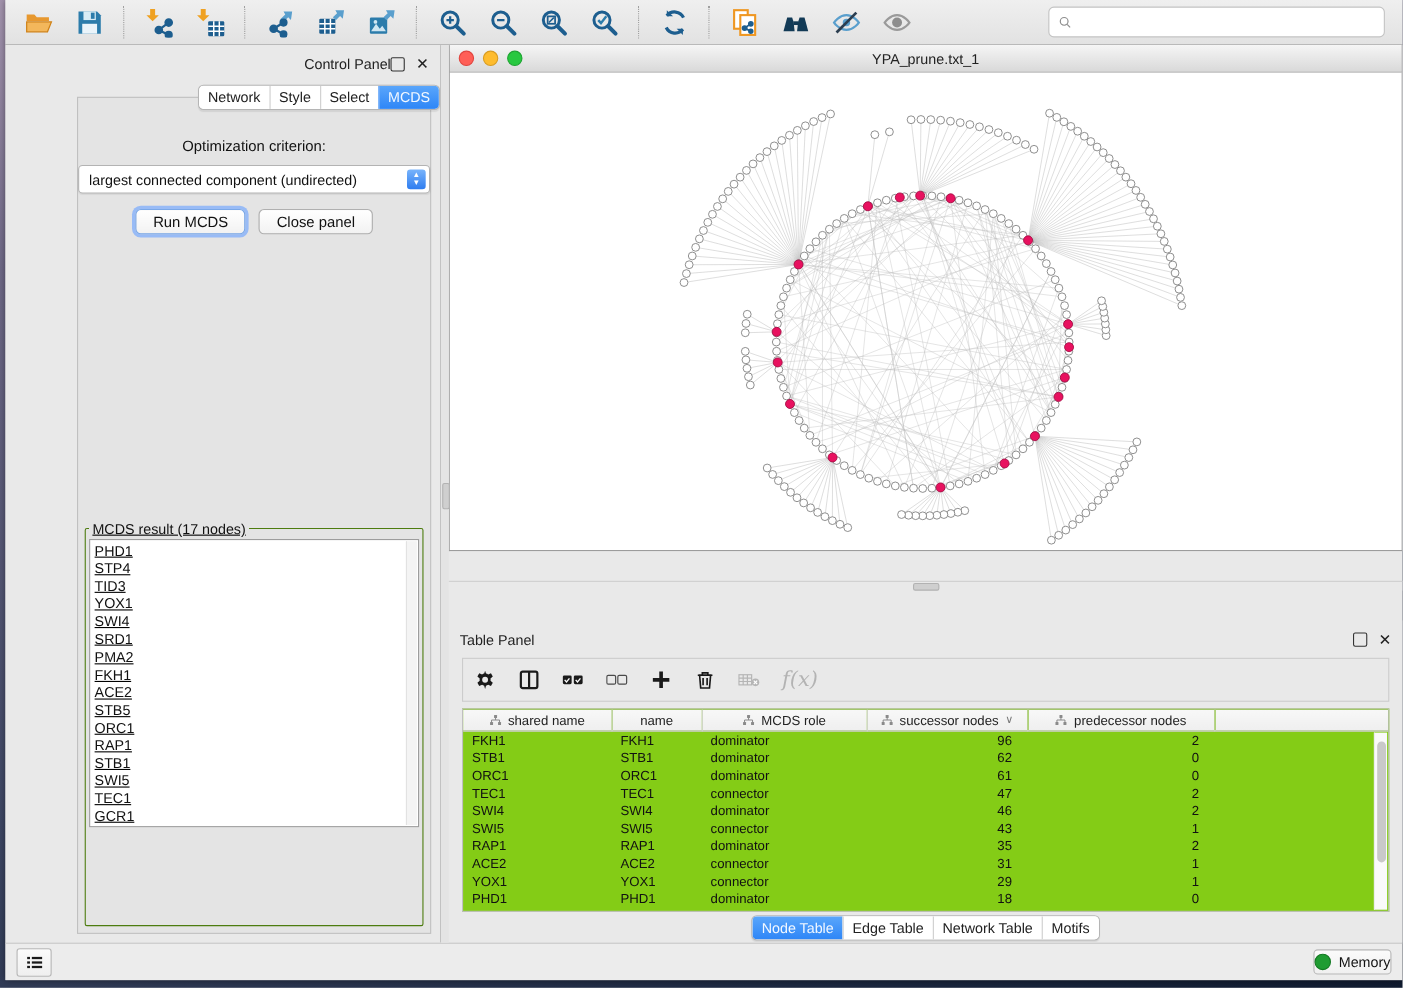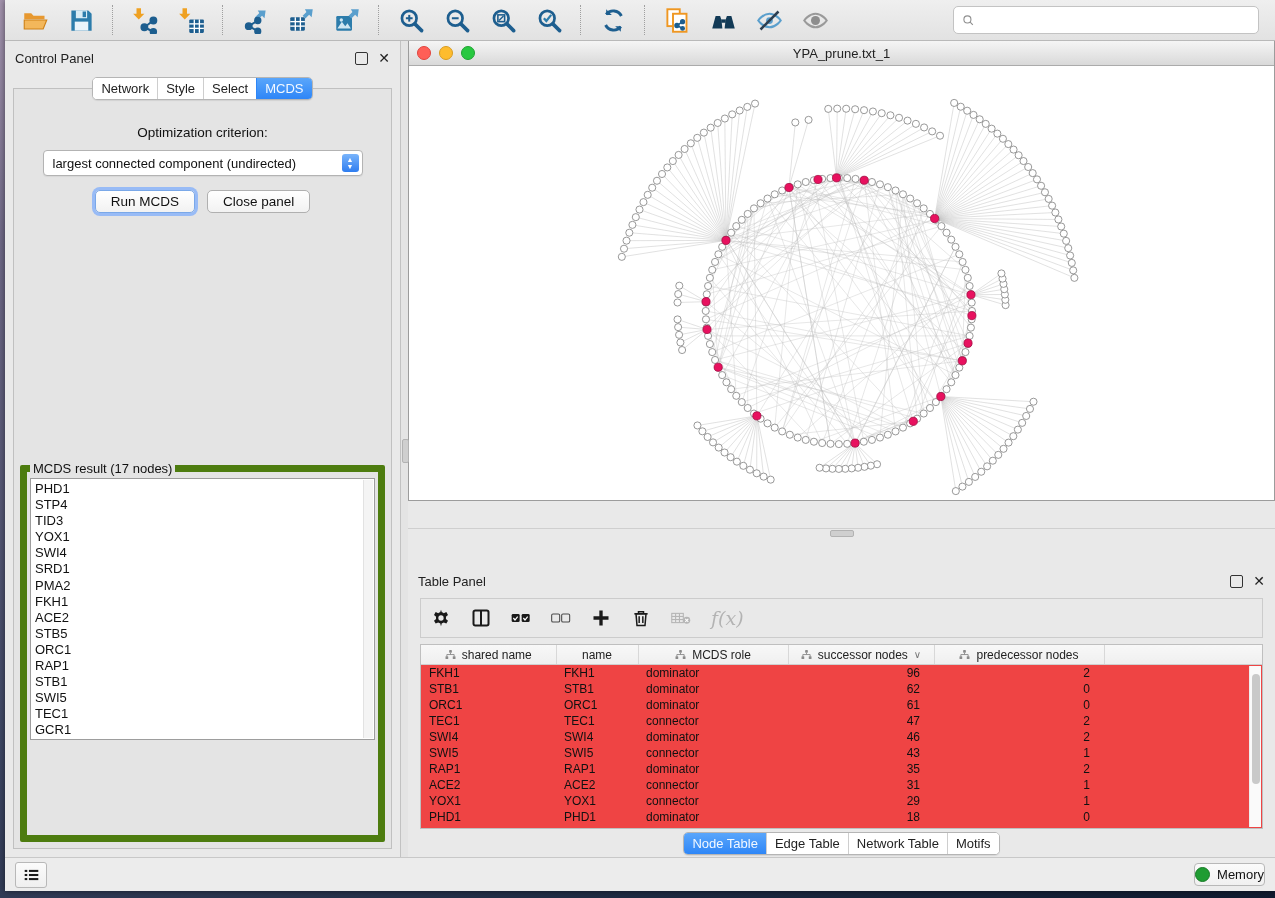--- a/index.html
+++ b/index.html
@@ -15,41 +15,41 @@
   .tb-btn svg{width:27px;height:27px;}
   .tb-sep{width:1px;height:30px;border-left:1px dotted #9f9f9f;margin:0 7px;}
   .search-wrap{margin-left:auto;margin-right:8px;display:flex;align-items:center;background:#fff;border:1px solid #c3c3c3;border-radius:5px;width:288px;height:26px;padding:0 8px;gap:5px;}
   .search-wrap svg{width:13px;height:13px;flex:0 0 13px;}
   .search-wrap input{border:none;outline:none;flex:1;font-size:13px;background:transparent;}
   
   .main{flex:1;display:flex;min-height:0;}
   .vsplit{width:7px;background:#e4e4e4;position:relative;}
   .vsplit .handle{position:absolute;top:398px;left:1px;width:5px;height:22px;background:#cfcfcf;border:1px solid #b2b2b2;border-radius:2px;}
   
-  .cpanel{width:395px;flex:0 0 395px;background:#e9e9e9;display:flex;flex-direction:column;border-right:1px solid #c2c2c2;}
+  .cpanel{width:395px;flex:0 0 395px;background:#e9e9e9;display:flex;flex-direction:column;border-right:1px solid #c2c2c2;align-items:flex-end;}
   .panel-titlebar{height:26px;display:flex;align-items:center;padding:4px 10px 0 10px;font-size:13px;color:#222;}
   .panel-title{flex:1;}
   .panel-ctl{display:flex;gap:10px;align-items:center;}
   .float-box{width:11px;height:11px;border:1.6px solid #333;border-radius:2px;}
   .close-x{font-size:14px;font-weight:bold;color:#222;line-height:11px;}
   .cp-tabs-row{display:flex;justify-content:center;margin-top:6px;position:relative;z-index:2;}
   .seg{display:inline-flex;background:#fff;border:1px solid #b5b5b5;border-radius:5px;overflow:hidden;box-shadow:0 1px 1px rgba(0,0,0,.08);}
   .seg .seg-item{padding:3px 8px;font-size:13px;color:#222;border-left:1px solid #cecece;background:#fff;}
   .seg .seg-item:first-child{border-left:none;}
   .seg .seg-item.sel{background:linear-gradient(#5aa6fb,#2e86f7);color:#f2f8ff;border-left-color:#2e86f7;}
   .cp-body{flex:1;margin:-12px 8px 8px 8px;border:1px solid #c0c0c0;background:#e4e4e4;padding-top:28px;display:flex;flex-direction:column;min-height:0;}
   .opt-label{text-align:center;font-size:13.5px;color:#111;margin-top:8px;}
   .mac-select{margin:10px auto 0 auto;width:318px;height:24px;background:#fff;border:1px solid #b3b3b3;border-radius:4px;display:flex;align-items:center;position:relative;box-shadow:0 1px 1px rgba(0,0,0,.06);}
   .mac-select .val{flex:1;font-size:13px;padding:0 6px 0 9px;color:#111;white-space:nowrap;overflow:hidden;}
   .stepper{width:17px;height:18px;margin-right:3px;border-radius:3px;background:linear-gradient(#79b4fb,#2e7df0);display:flex;flex-direction:column;align-items:center;justify-content:center;color:#fff;}
   .stepper span{font-size:7px;line-height:7px;}
   .btn-row{display:flex;justify-content:center;gap:12px;margin-top:14px;}
   .mac-btn{background:linear-gradient(#ffffff,#f2f2f2);border:1px solid #b0b0b0;border-radius:5px;font-size:13.5px;padding:3px 15px;color:#111;}
   .mac-btn.focus{box-shadow:0 0 0 3px rgba(110,165,255,.65);border-color:#7aa8e8;}
-  fieldset.result{margin:8px 6px 6px 6px;margin-top:auto;border:7px solid #4d7c0f;border-radius:2px;padding:2px 3px 3px 3px;height:362px;display:flex;flex-direction:column;}
+  fieldset.result{margin:8px 6px 6px 6px;margin-top:auto;border:1px solid #4d7c0f;border-radius:2px;padding:2px 3px 3px 3px;height:362px;display:flex;flex-direction:column;text-decoration:underline;}
   fieldset.result legend{font-size:13px;color:#111;padding:0 3px;}
   .listbox{flex:1;background:#fff;border:1px solid #9d9d9d;overflow:hidden;position:relative;font-size:13px;line-height:16.1px;padding:2px 0 0 4px;color:#111;}
   .listbox .sb{position:absolute;top:1px;right:1px;width:9px;bottom:1px;background:#f4f4f4;border-left:1px solid #e2e2e2;}
   
   .rcol{flex:1;display:flex;flex-direction:column;min-width:0;background:#e9e9e9;gap:27px;}
   .netframe{flex:1;display:flex;flex-direction:column;border:1px solid #9c9c9c;border-top:none;background:#fff;min-height:0;}
   .net-titlebar{height:24px;flex:0 0 24px;background:linear-gradient(#f5f5f5,#d9d9d9);border-bottom:1px solid #ababab;display:flex;align-items:center;padding:0 8px;position:relative;}
   .tl{width:12px;height:12px;border-radius:50%;margin-right:8px;}
   .tl.red{background:#ff5f57;border:.5px solid #e0443e;}
   .tl.yel{background:#febc2e;border:.5px solid #d89c21;}
@@ -57,21 +57,21 @@
   .net-title{position:absolute;left:0;right:0;text-align:center;font-size:13px;color:#222;}
   .netcanvas{flex:1;background:#fff;min-height:0;}
   .hsplit{height:8px;flex:0 0 8px;background:#e9e9e9;position:relative;border-top:1px solid #cfcfcf;}
   .hsplit .handle{position:absolute;left:50%;top:1px;transform:translateX(-50%);width:22px;height:5px;background:#cfcfcf;border:1px solid #b2b2b2;border-radius:2px;}
   
   .tpanel{height:293px;flex:0 0 293px;display:flex;flex-direction:column;background:#e9e9e9;}
   .tp-toolbar{margin:4px 12px 0 12px;height:38px;flex:0 0 38px;border:1px solid #cccccc;background:#e9e9e9;display:flex;align-items:center;padding:0 10px;gap:20px;}
   .tp-toolbar .ticon{display:flex;align-items:center;justify-content:center;}
   .tp-toolbar svg{width:20px;height:20px;}
   .fx{font-family:"DejaVu Serif","Liberation Serif",serif;font-style:italic;font-size:19px;color:#b3b3b3;}
-  .tablewrap{margin:6px 12px 0 12px;flex:1;background:#ef4444;border:1px solid #bfbfbf;position:relative;overflow:hidden;}
+  .tablewrap{margin:6px 12px 0 12px;flex:1;background:#84cc16;border:1px solid #bfbfbf;position:relative;overflow:hidden;}
   table.grid{border-collapse:collapse;width:100%;table-layout:fixed;}
   table.grid th{background:linear-gradient(#f8f8f8,#efefef);border-bottom:1px solid #cfcfcf;border-right:1px solid #d8d8d8;font-weight:normal;font-size:12px;color:#222;height:19px;padding:0 4px;white-space:nowrap;overflow:hidden;}
   table.grid th .thc{display:flex;align-items:center;justify-content:center;gap:6px;}
   table.grid td{font-size:12px;color:#111;height:16px;padding:0 14px 0 8px;white-space:nowrap;overflow:hidden;}
   td.num{text-align:right;padding-right:18px;}
   .chev{color:#777;font-size:10px;}
   .vscroll{position:absolute;top:21px;right:1px;width:11px;bottom:1px;background:#fafafa;border-left:1px solid #ececec;}
   .vscroll .thumb{position:absolute;top:8px;left:1.5px;width:8px;height:110px;background:#c9c9c9;border-radius:4px;}
   .tp-tabs-row{height:28px;flex:0 0 28px;display:flex;justify-content:center;align-items:center;}
   

